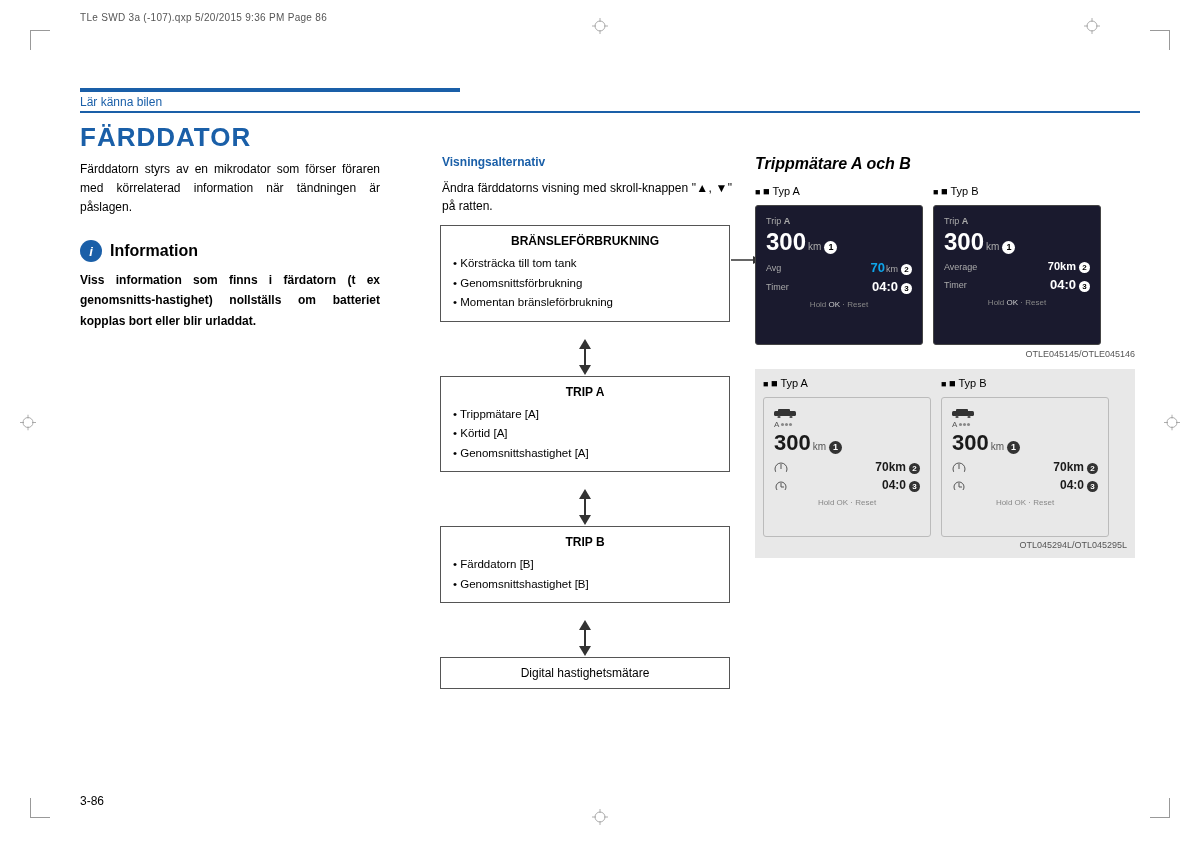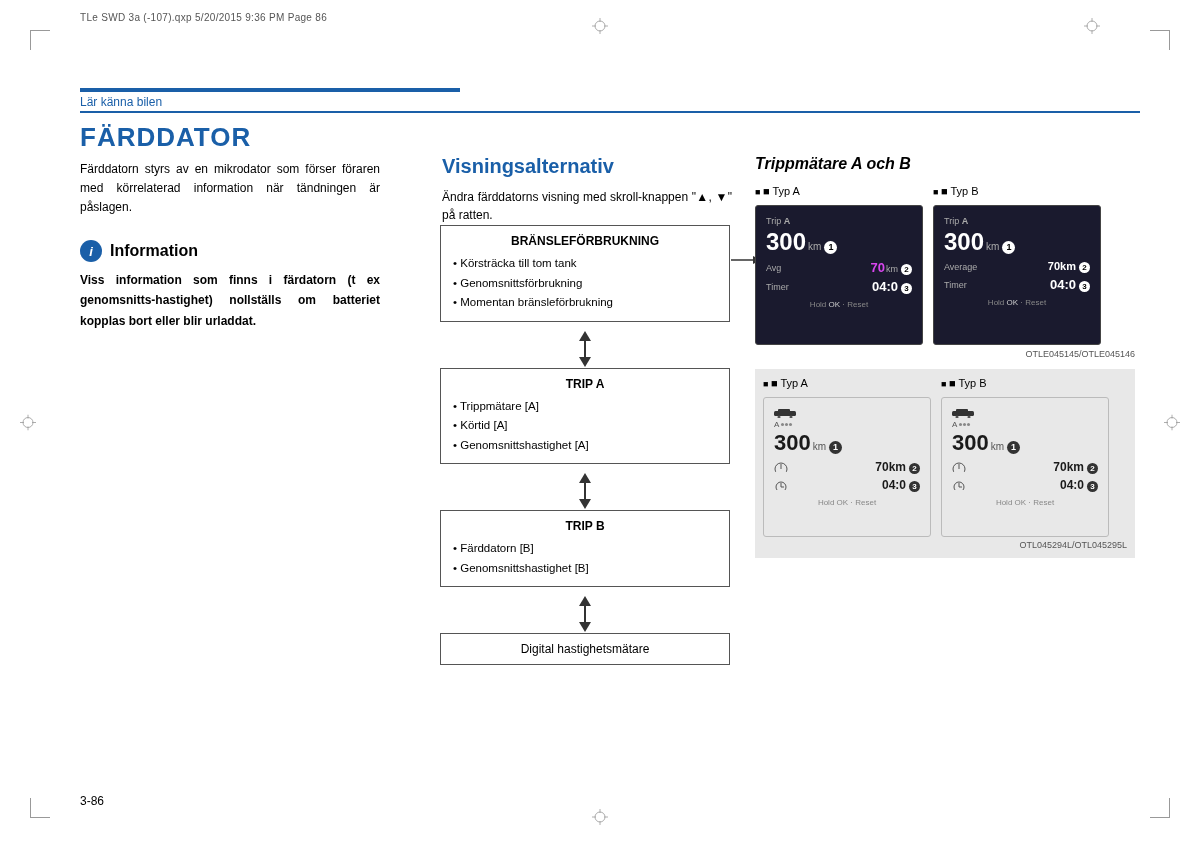--- a/index.html
+++ b/index.html
@@ -164,21 +164,21 @@
     }
 
     .info-body {
       font-size: 12px;
       font-weight: bold;
       line-height: 1.7;
       text-align: justify;
     }
 
     .vis-title {
-      font-size: 20px;
+      font-size: 12px;
       color: #1a5fa8;
       font-weight: bold;
       margin-bottom: 10px;
     }
 
     .vis-desc {
       font-size: 12px;
       line-height: 1.5;
       margin-bottom: 20px;
       text-align: justify;
@@ -188,21 +188,21 @@
     .flow-container {
       position: absolute;
       top: 225px;
       left: 440px;
       width: 290px;
     }
 
     .flow-box {
       border: 1px solid #555;
       padding: 8px 12px;
-      margin-bottom: 8px;
+      margin-bottom: 16px;
       background: #fff;
     }
 
     .flow-box-title {
       text-align: center;
       font-weight: bold;
       font-size: 12px;
       margin-bottom: 6px;
     }
 
@@ -510,21 +510,21 @@
     <div class="trip-display">
       <div class="disp-trip-label">Trip <span style="font-weight:bold;">A</span></div>
       <div style="display:flex; align-items:baseline;">
         <span style="font-size:24px; font-weight:bold; color:#fff;">300</span>
         <span style="font-size:10px; color:#aaa; margin-left:2px;">km</span>
         <div class="disp-badge">1</div>
       </div>
       <div class="disp-row">
         <span class="disp-row-label">Avg</span>
         <div style="display:flex; align-items:baseline;">
-          <span style="font-size:13px; color:#d946ef; font-weight:bold;">70</span>
+          <span style="font-size:13px; color:#0ea5e9; font-weight:bold;">70</span>
           <span style="font-size:9px; color:#aaa; margin-left:1px;">km</span>
           <div class="disp-badge" style="font-size:8px; width:11px; height:11px;">2</div>
         </div>
       </div>
       <div class="disp-row">
         <span class="disp-row-label">Timer</span>
         <div style="display:flex; align-items:baseline;">
           <span style="font-size:13px; color:#fff; font-weight:bold;">04:0</span>
           <div class="disp-badge" style="font-size:8px; width:11px; height:11px;">3</div>
         </div>

